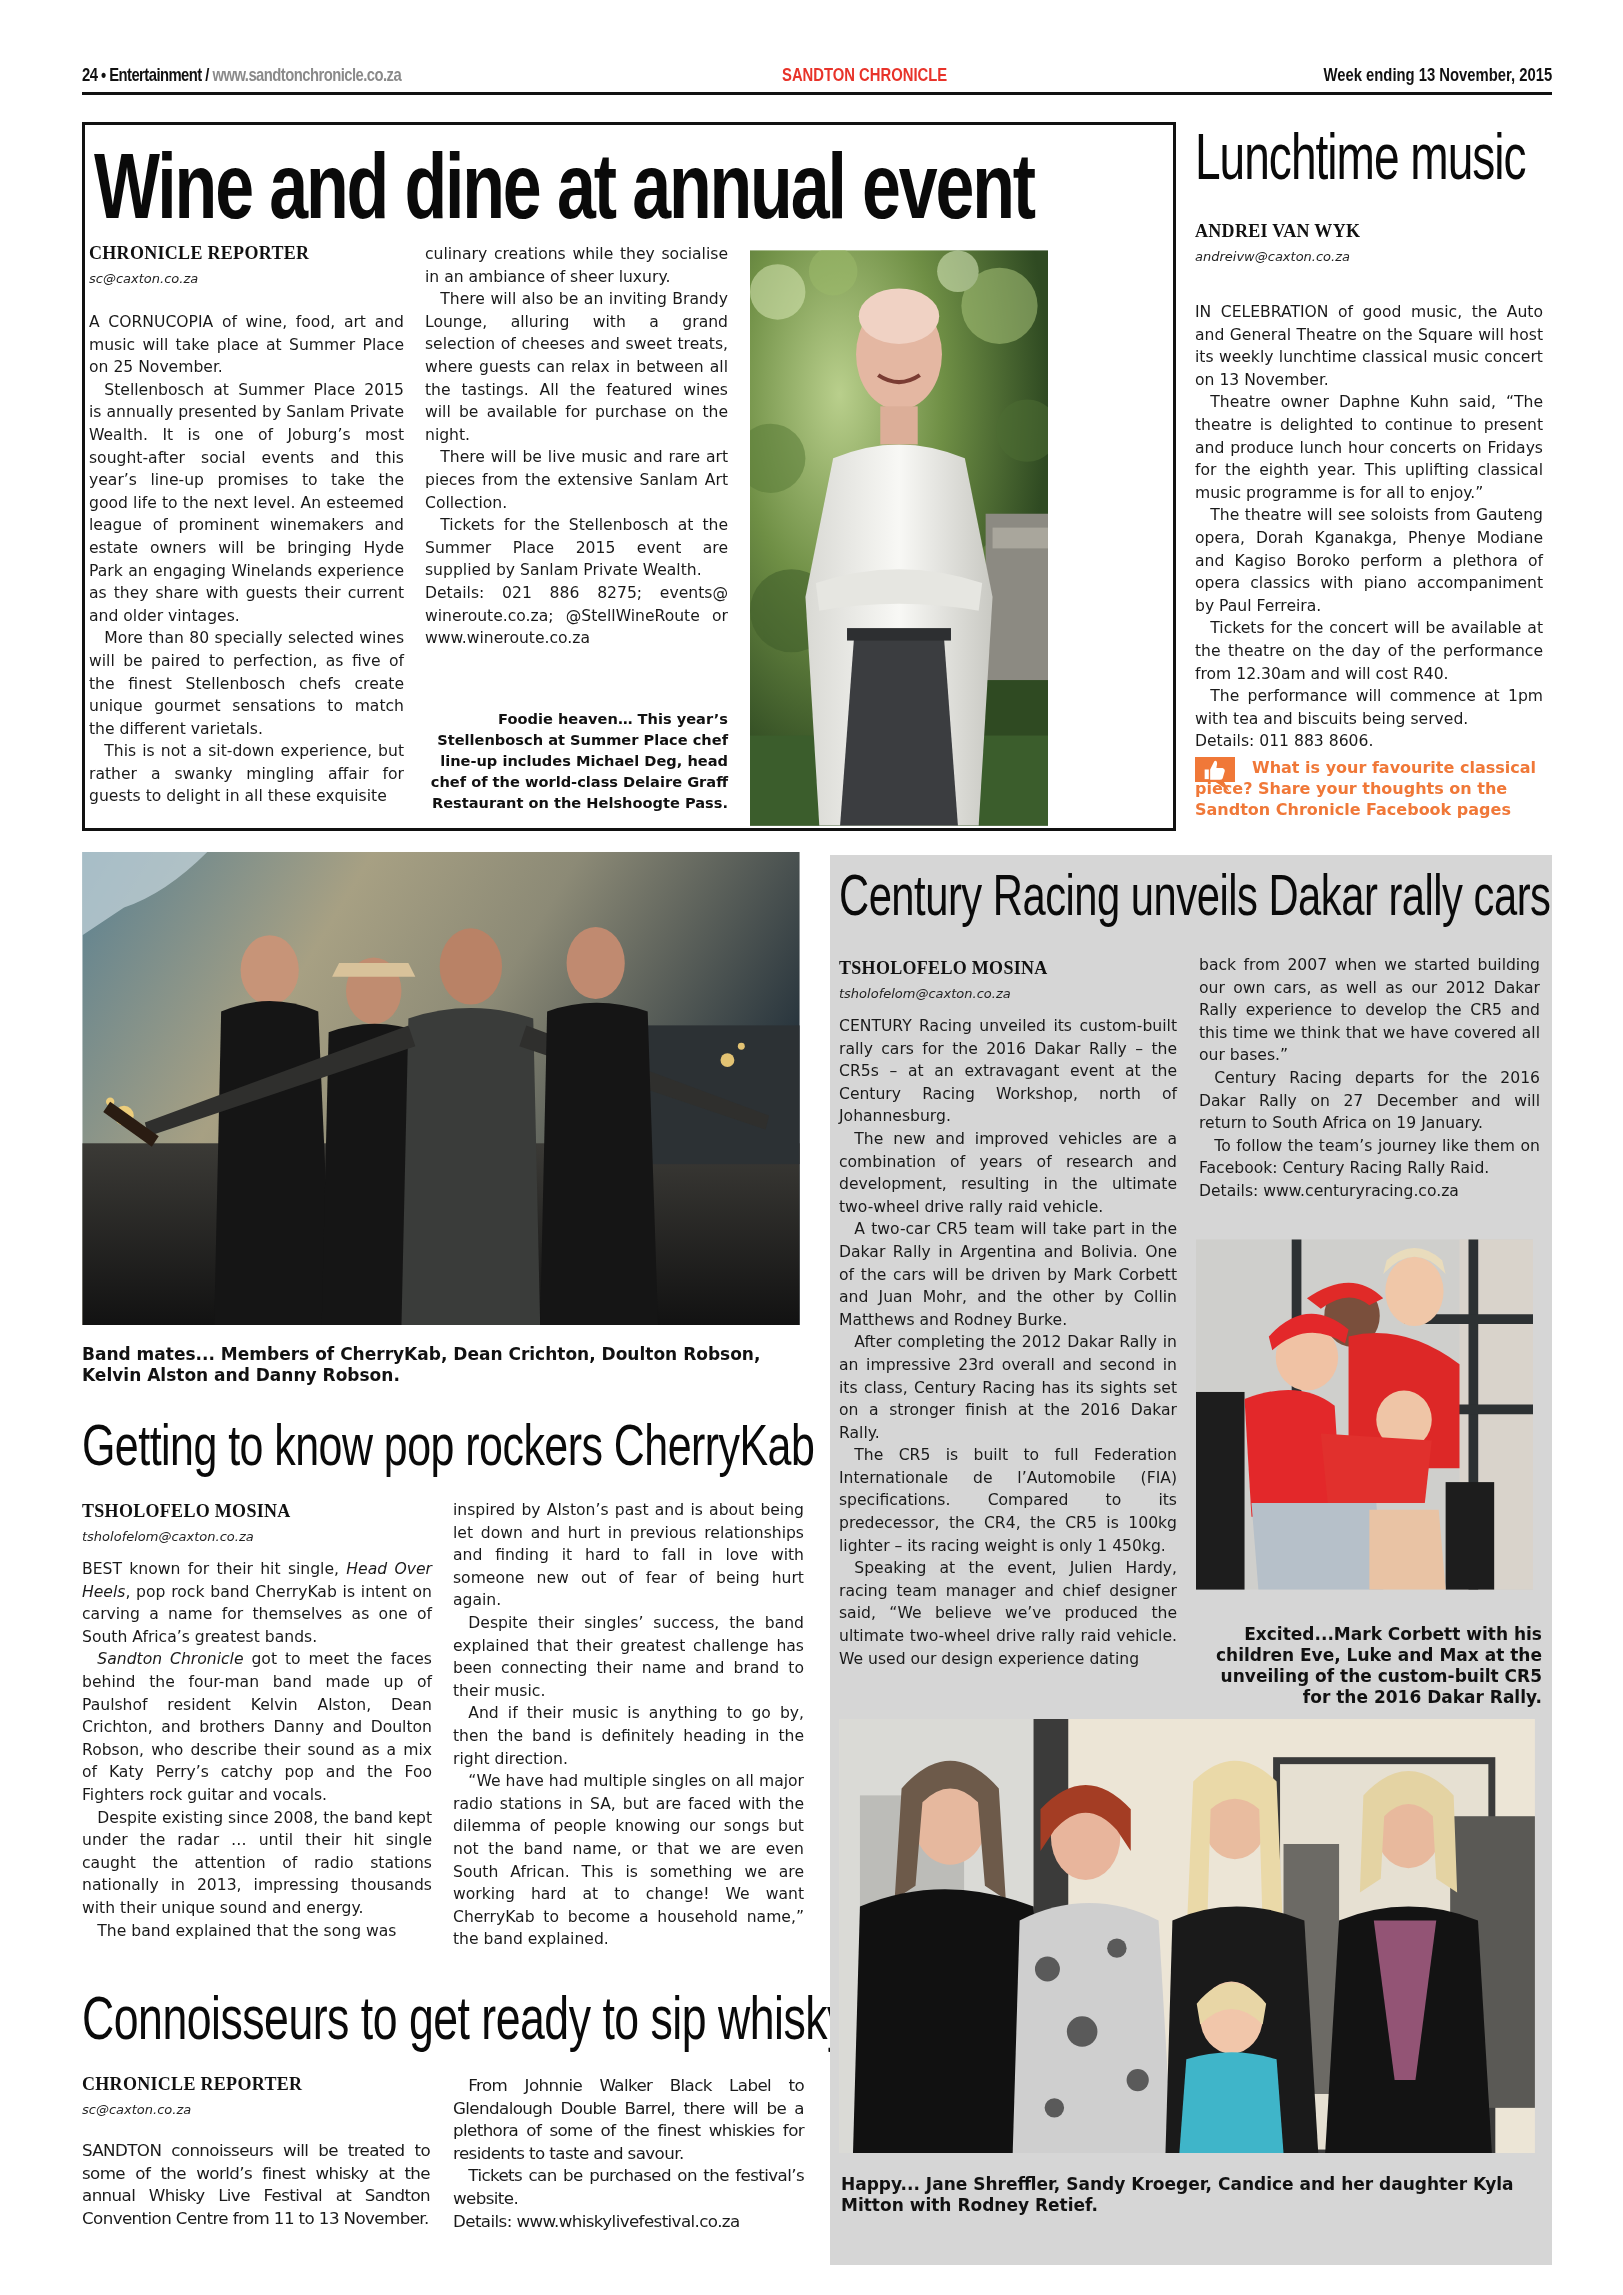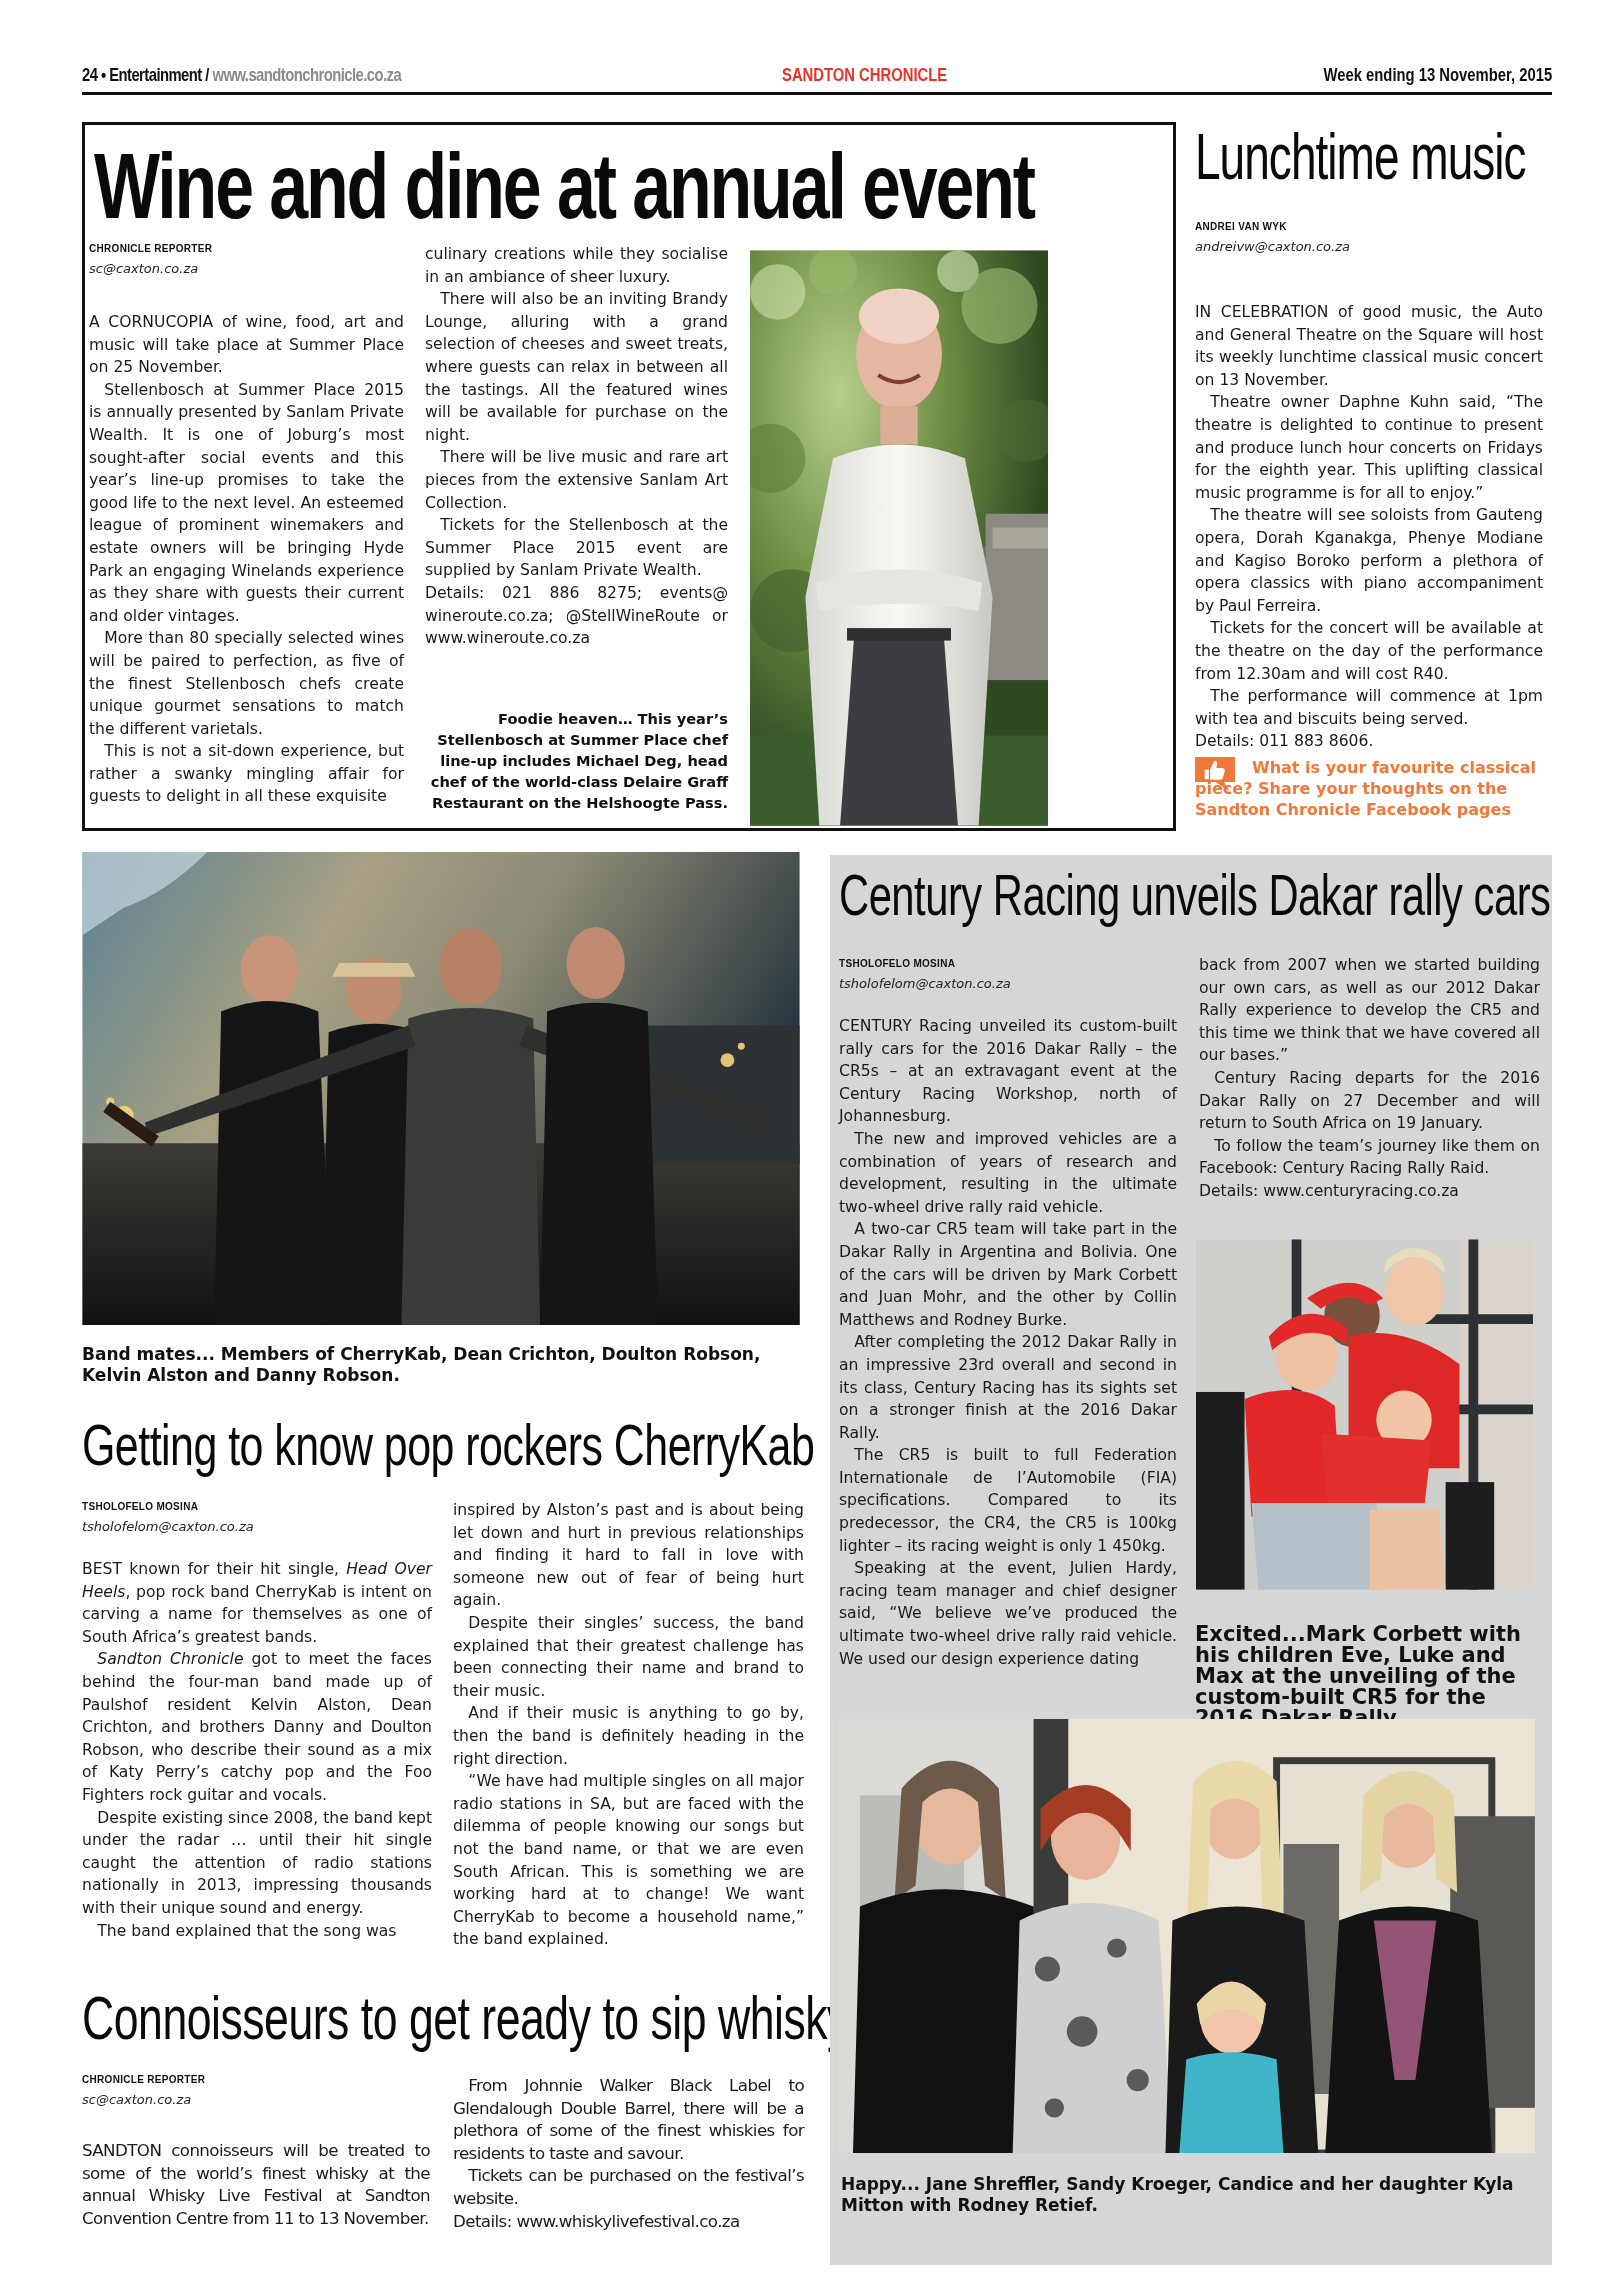--- a/index.html
+++ b/index.html
@@ -12,21 +12,21 @@
   .masthead { left: 82px; top: 64px; width: 1470px; height: 28px; }
   .mh-left { position: absolute; left: 0; top: 0; font-family: "Liberation Sans", sans-serif; font-weight: bold; font-size: 19px; letter-spacing: -0.7px; transform: scaleX(0.78); transform-origin: left top; white-space: nowrap; }
   .mh-left .url { color: #8a8a8a; }
   .mh-center { position: absolute; left: 700px; top: 0; font-family: "Liberation Sans", sans-serif; font-weight: bold; font-size: 19px; color: #e8332a; transform: scaleX(0.78); transform-origin: left top; white-space: nowrap; }
   .mh-right { position: absolute; right: 0; top: 0; font-family: "Liberation Sans", sans-serif; font-weight: bold; font-size: 19px; transform: scaleX(0.78); transform-origin: right top; white-space: nowrap; }
   .mh-rule { left: 82px; top: 92px; width: 1470px; height: 2.8px; background: #111; }
 
   
   .headline { font-family: "Liberation Sans", sans-serif; font-weight: bold; color: #0a0a0a; white-space: nowrap; transform-origin: left top; line-height: 1; }
   .headline.light { font-weight: normal; }
-  .byline { font-family: Liberation Sans, sans-serif; font-weight: bold; font-size: 10px; letter-spacing: 0.3px; }
+  .byline { font-family: Liberation Serif, serif; font-weight: bold; font-size: 18px; letter-spacing: 0.3px; }
   .email { font-family: "DejaVu Sans", sans-serif; font-style: italic; font-size: 13px; color: #222; margin-top: 7px; }
   .body-col { font-family: "DejaVu Sans", sans-serif; font-size: 15.6px; line-height: 22.6px; text-align: justify; color: #1a1a1a; }
   .body-col p { text-indent: 15.3px; }
   .body-col p.first { text-indent: 0; }
   .body-col .it { font-style: italic; }
   .condensed { font-size: 16.7px; line-height: 22.6px; letter-spacing: -0.6px; }
   .caption { font-family: "DejaVu Sans", sans-serif; font-weight: bold; font-size: 17px; line-height: 21px; color: #111; }
 
   
   .wine-box { left: 82px; top: 122px; width: 1094px; height: 709px; border: 3.5px solid #111; }
@@ -59,21 +59,21 @@
   .whisky-col1 { left: 82px; top: 2139px; width: 348px; }
   .whisky-col2 { left: 453px; top: 2074px; width: 351px; }
 
   
   .racing-panel { left: 830px; top: 855px; width: 722px; height: 1410px; background: #d6d6d6; }
   .racing-title { left: 839px; top: 866px; font-size: 58px; font-weight: normal; transform: scaleX(0.72); letter-spacing: -0.7px; }
   .racing-byline { left: 839px; top: 958px; }
   .racing-col1 { left: 839px; top: 1015px; width: 338px; }
   .racing-col2 { left: 1199px; top: 954px; width: 341px; }
   .photo-kids { left: 1196px; top: 1239px; width: 337px; height: 351px; overflow: hidden; }
-  .kids-caption { left: 1195px; top: 1624px; width: 347px; font-size: 21px; }
+  .kids-caption { left: 1195px; top: 1624px; width: 347px; font-size: 17px; text-align: right; }
   .photo-ladies { left: 839px; top: 1719px; width: 696px; height: 434px; overflow: hidden; }
   .ladies-caption { left: 841px; top: 2174px; width: 701px; }
 
   svg { display: block; }
 </style>
 </head>
 <body>
 
 <div class="abs masthead">
   <div class="mh-left">

